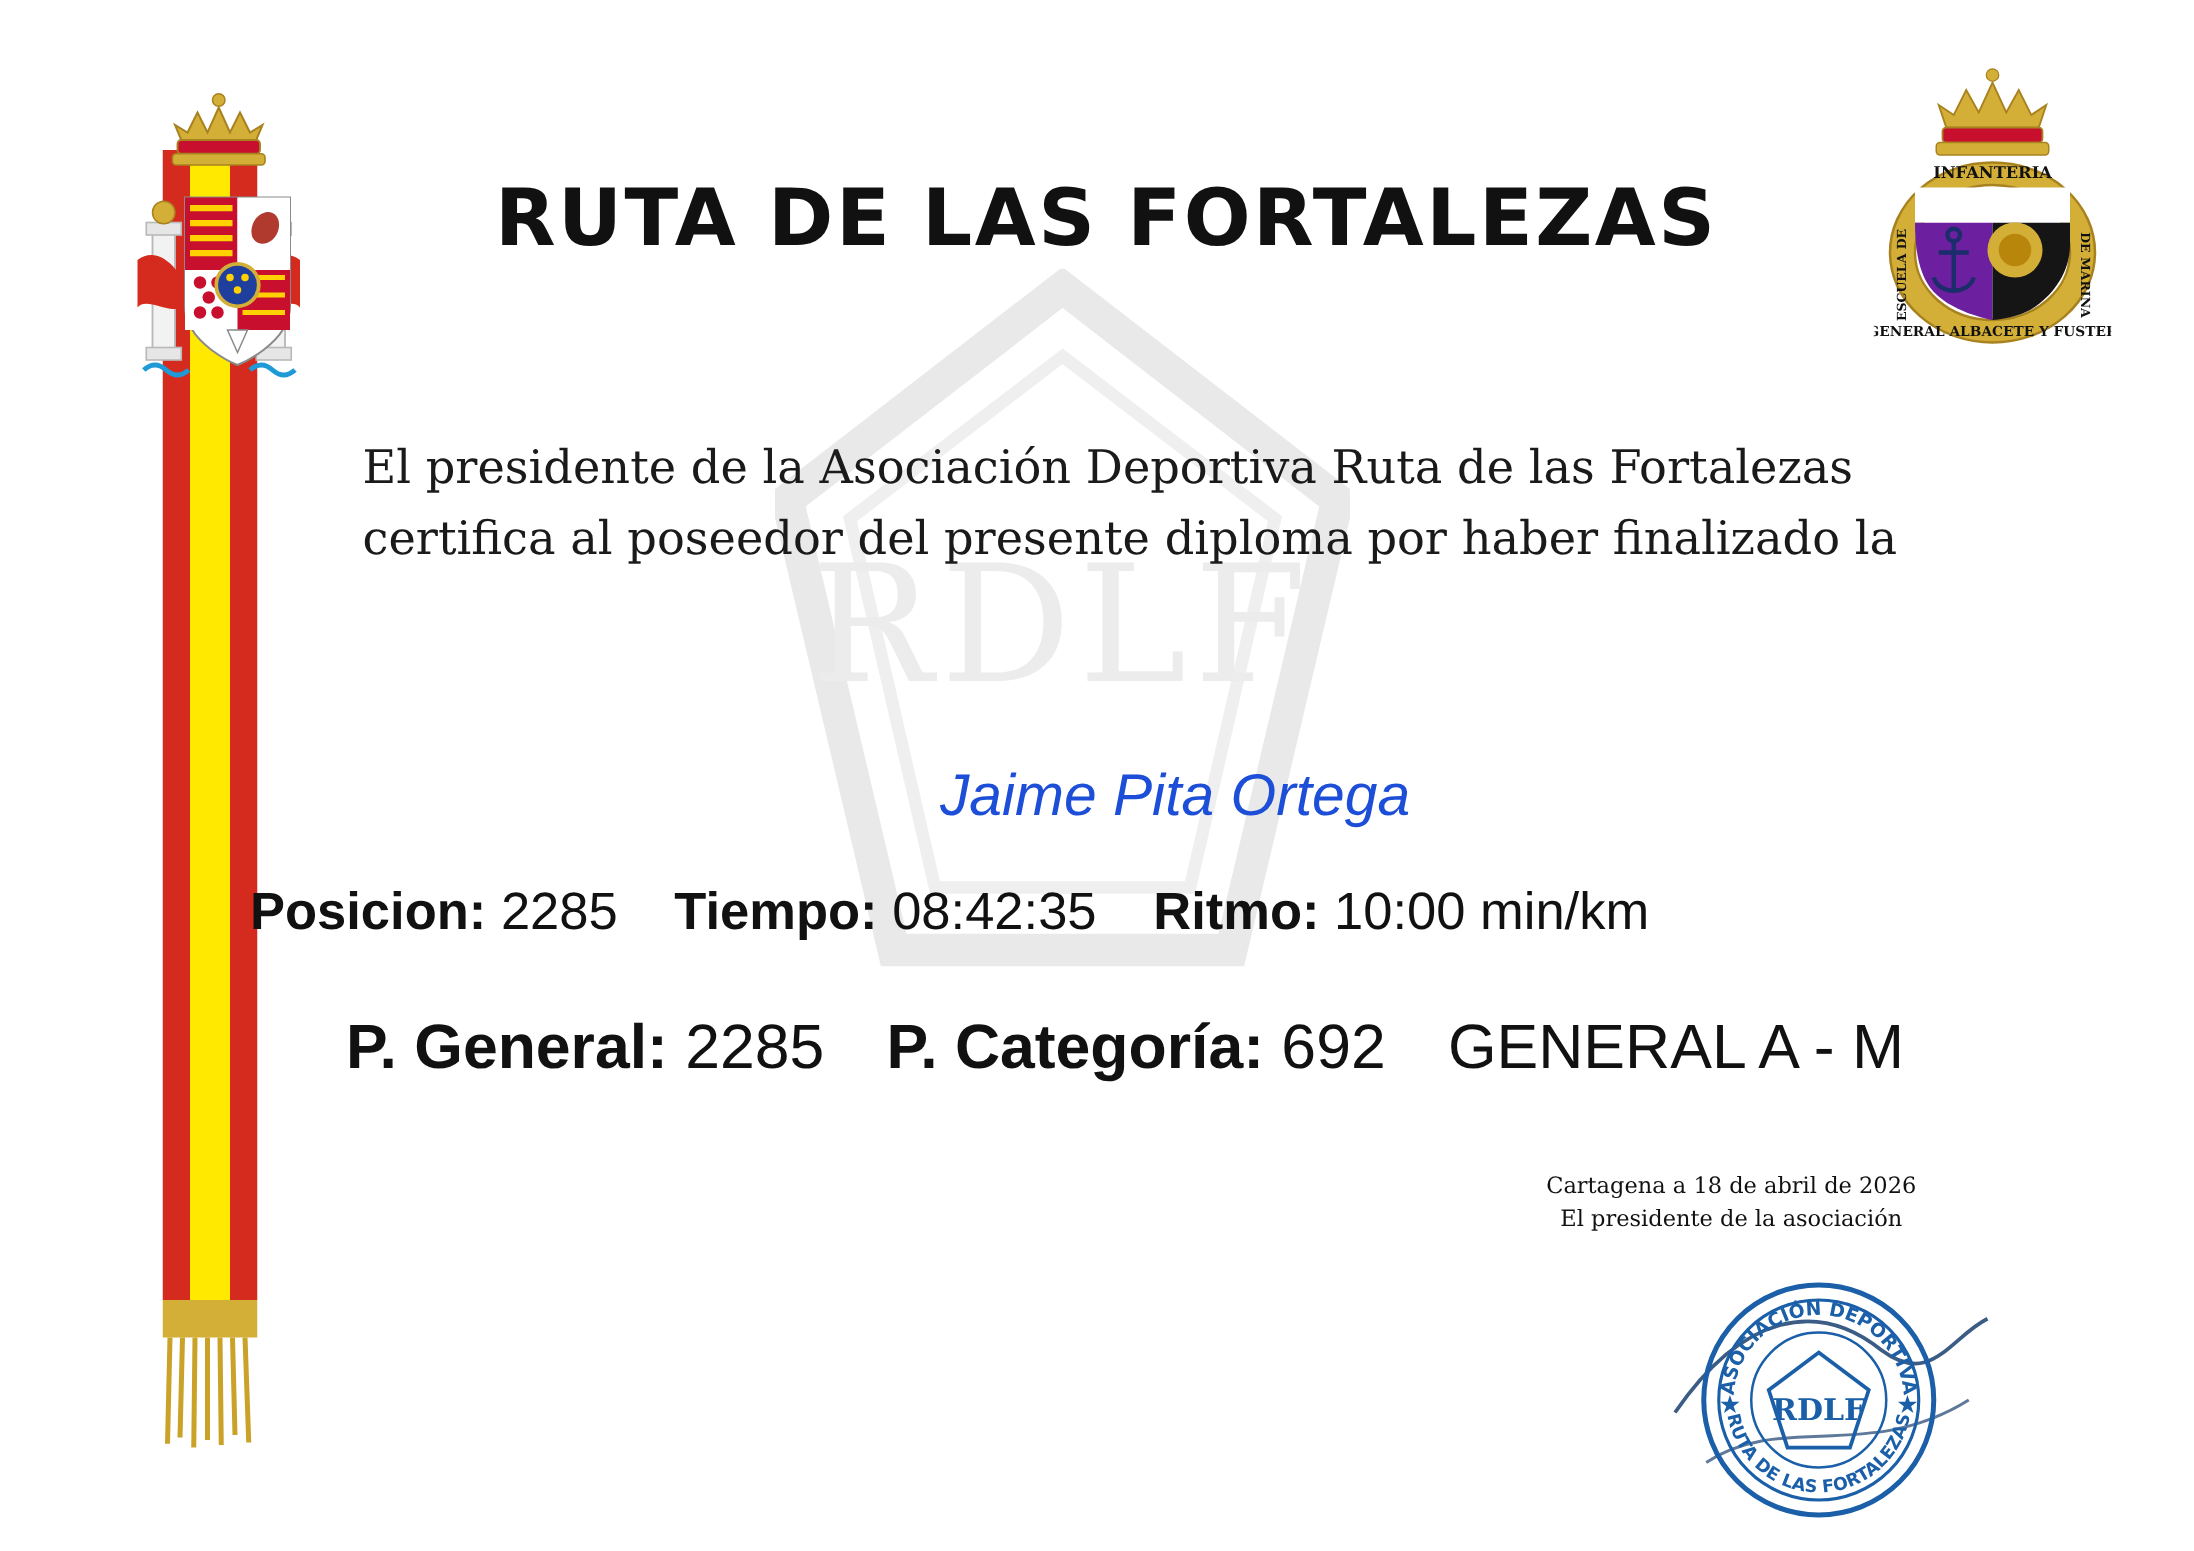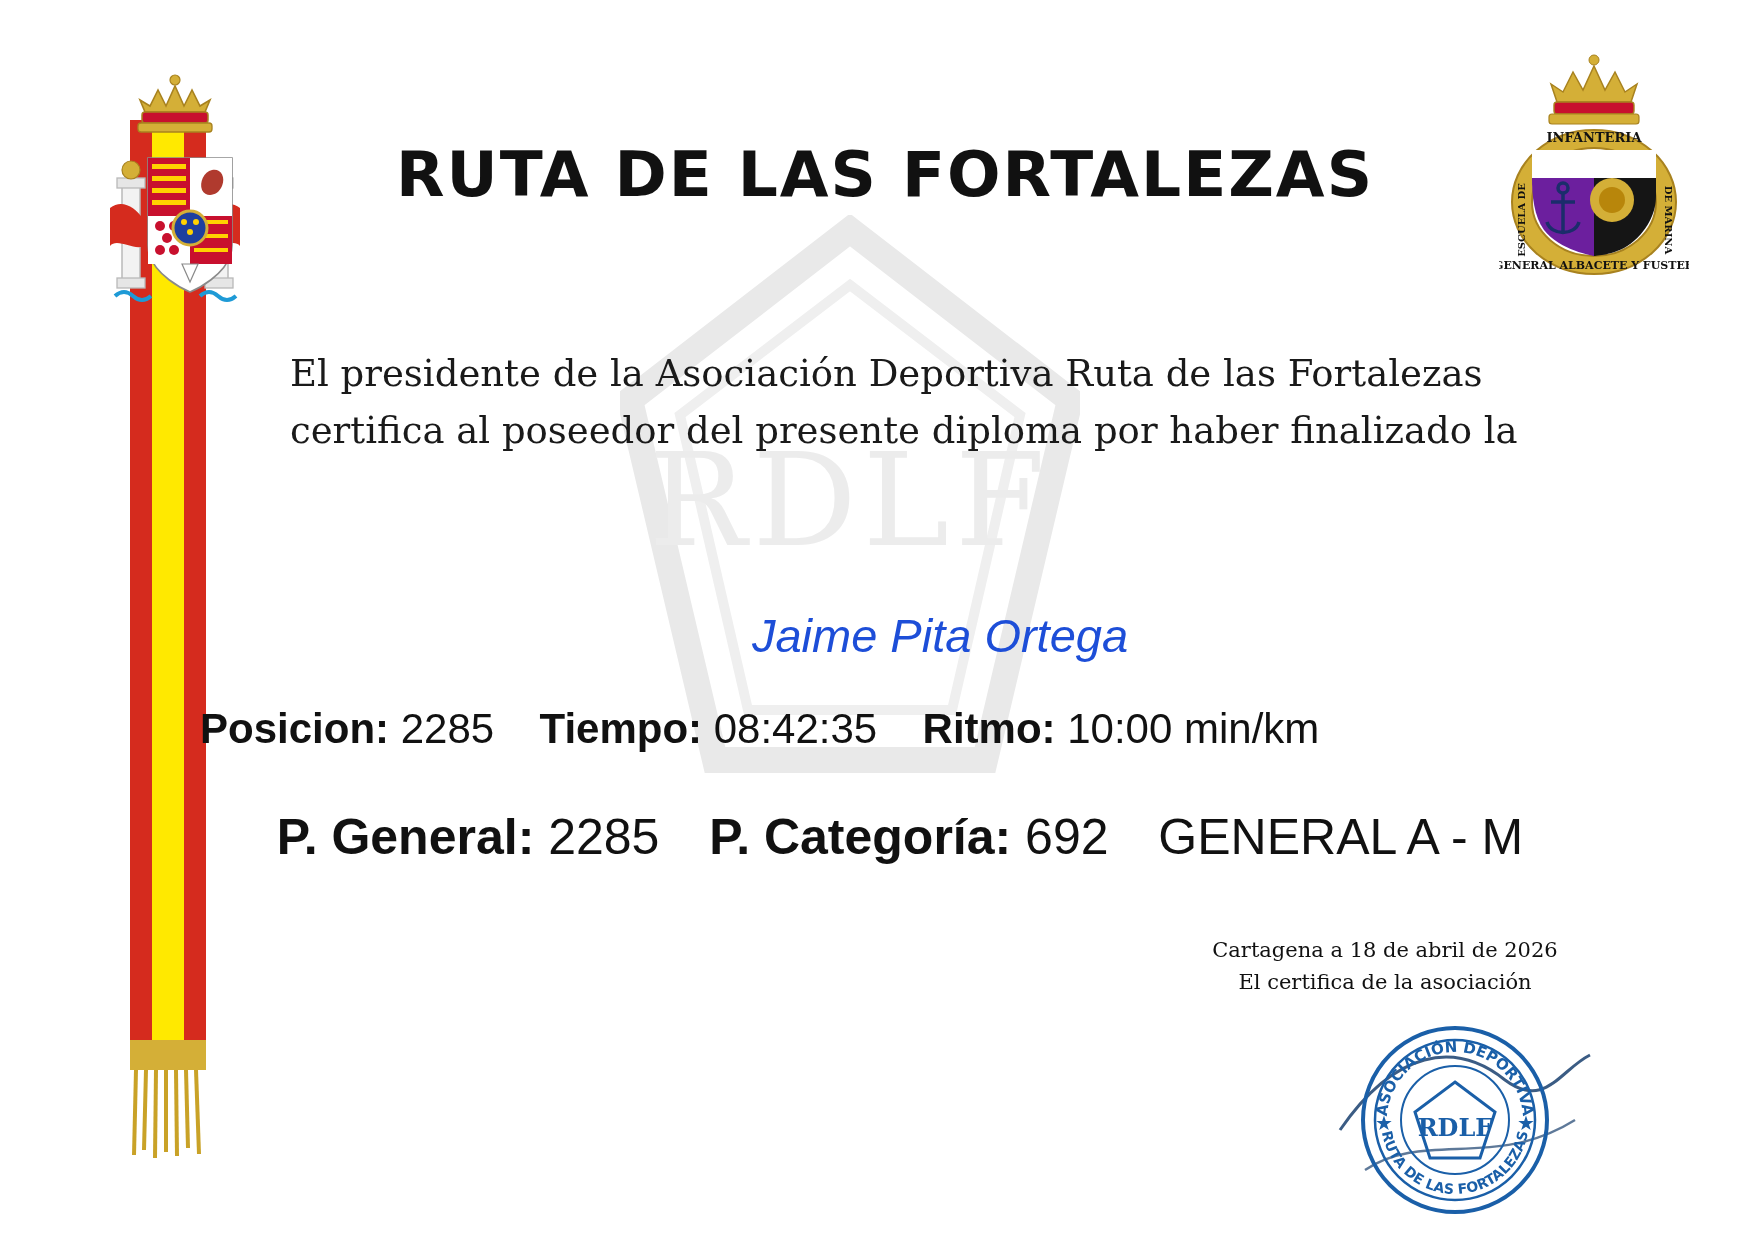--- a/index.html
+++ b/index.html
@@ -131,21 +131,21 @@
   .gap { display: inline-block; width: 22px; }
 
   
   .sign-block {
     position: absolute;
     right: 90px;
     top: 935px;
     width: 560px;
     text-align: center;
     font-family: "DejaVu Serif", serif;
-    font-size: 21px;
+    font-size: 18px;
     line-height: 1.5;
     color: #111;
     z-index: 4;
   }
 
   
   .stamp {
     position: absolute;
     right: 150px;
     top: 1010px;
@@ -309,21 +309,21 @@
   <span>2285</span>
   <span class="gap"></span>
   <span class="lbl">P. Categoría:</span>
   <span>692</span>
   <span class="gap"></span>
   <span>GENERAL A - M</span>
 </div>
 
 <div class="sign-block">
   <div>Cartagena a 18 de abril de 2026</div>
-  <div>El certifica de la asociación</div>
+  <div>El presidente de la asociación</div>
 </div>
 
 <div class="stamp">
   <svg viewBox="0 0 300 210" width="300" height="210" aria-hidden="true">
 
     <path d="M35 120 C90 40, 150 30, 200 70 C240 100, 255 60, 285 45" fill="none" stroke="#19406e" stroke-width="3" opacity="0.85"></path>
     <path d="M60 160 C120 120, 190 160, 270 110" fill="none" stroke="#19406e" stroke-width="2.4" opacity="0.7"></path>
 
     <circle cx="150" cy="110" r="92" fill="none" stroke="#1a5fa8" stroke-width="4"></circle>
     <circle cx="150" cy="110" r="80" fill="none" stroke="#1a5fa8" stroke-width="2.5"></circle>

